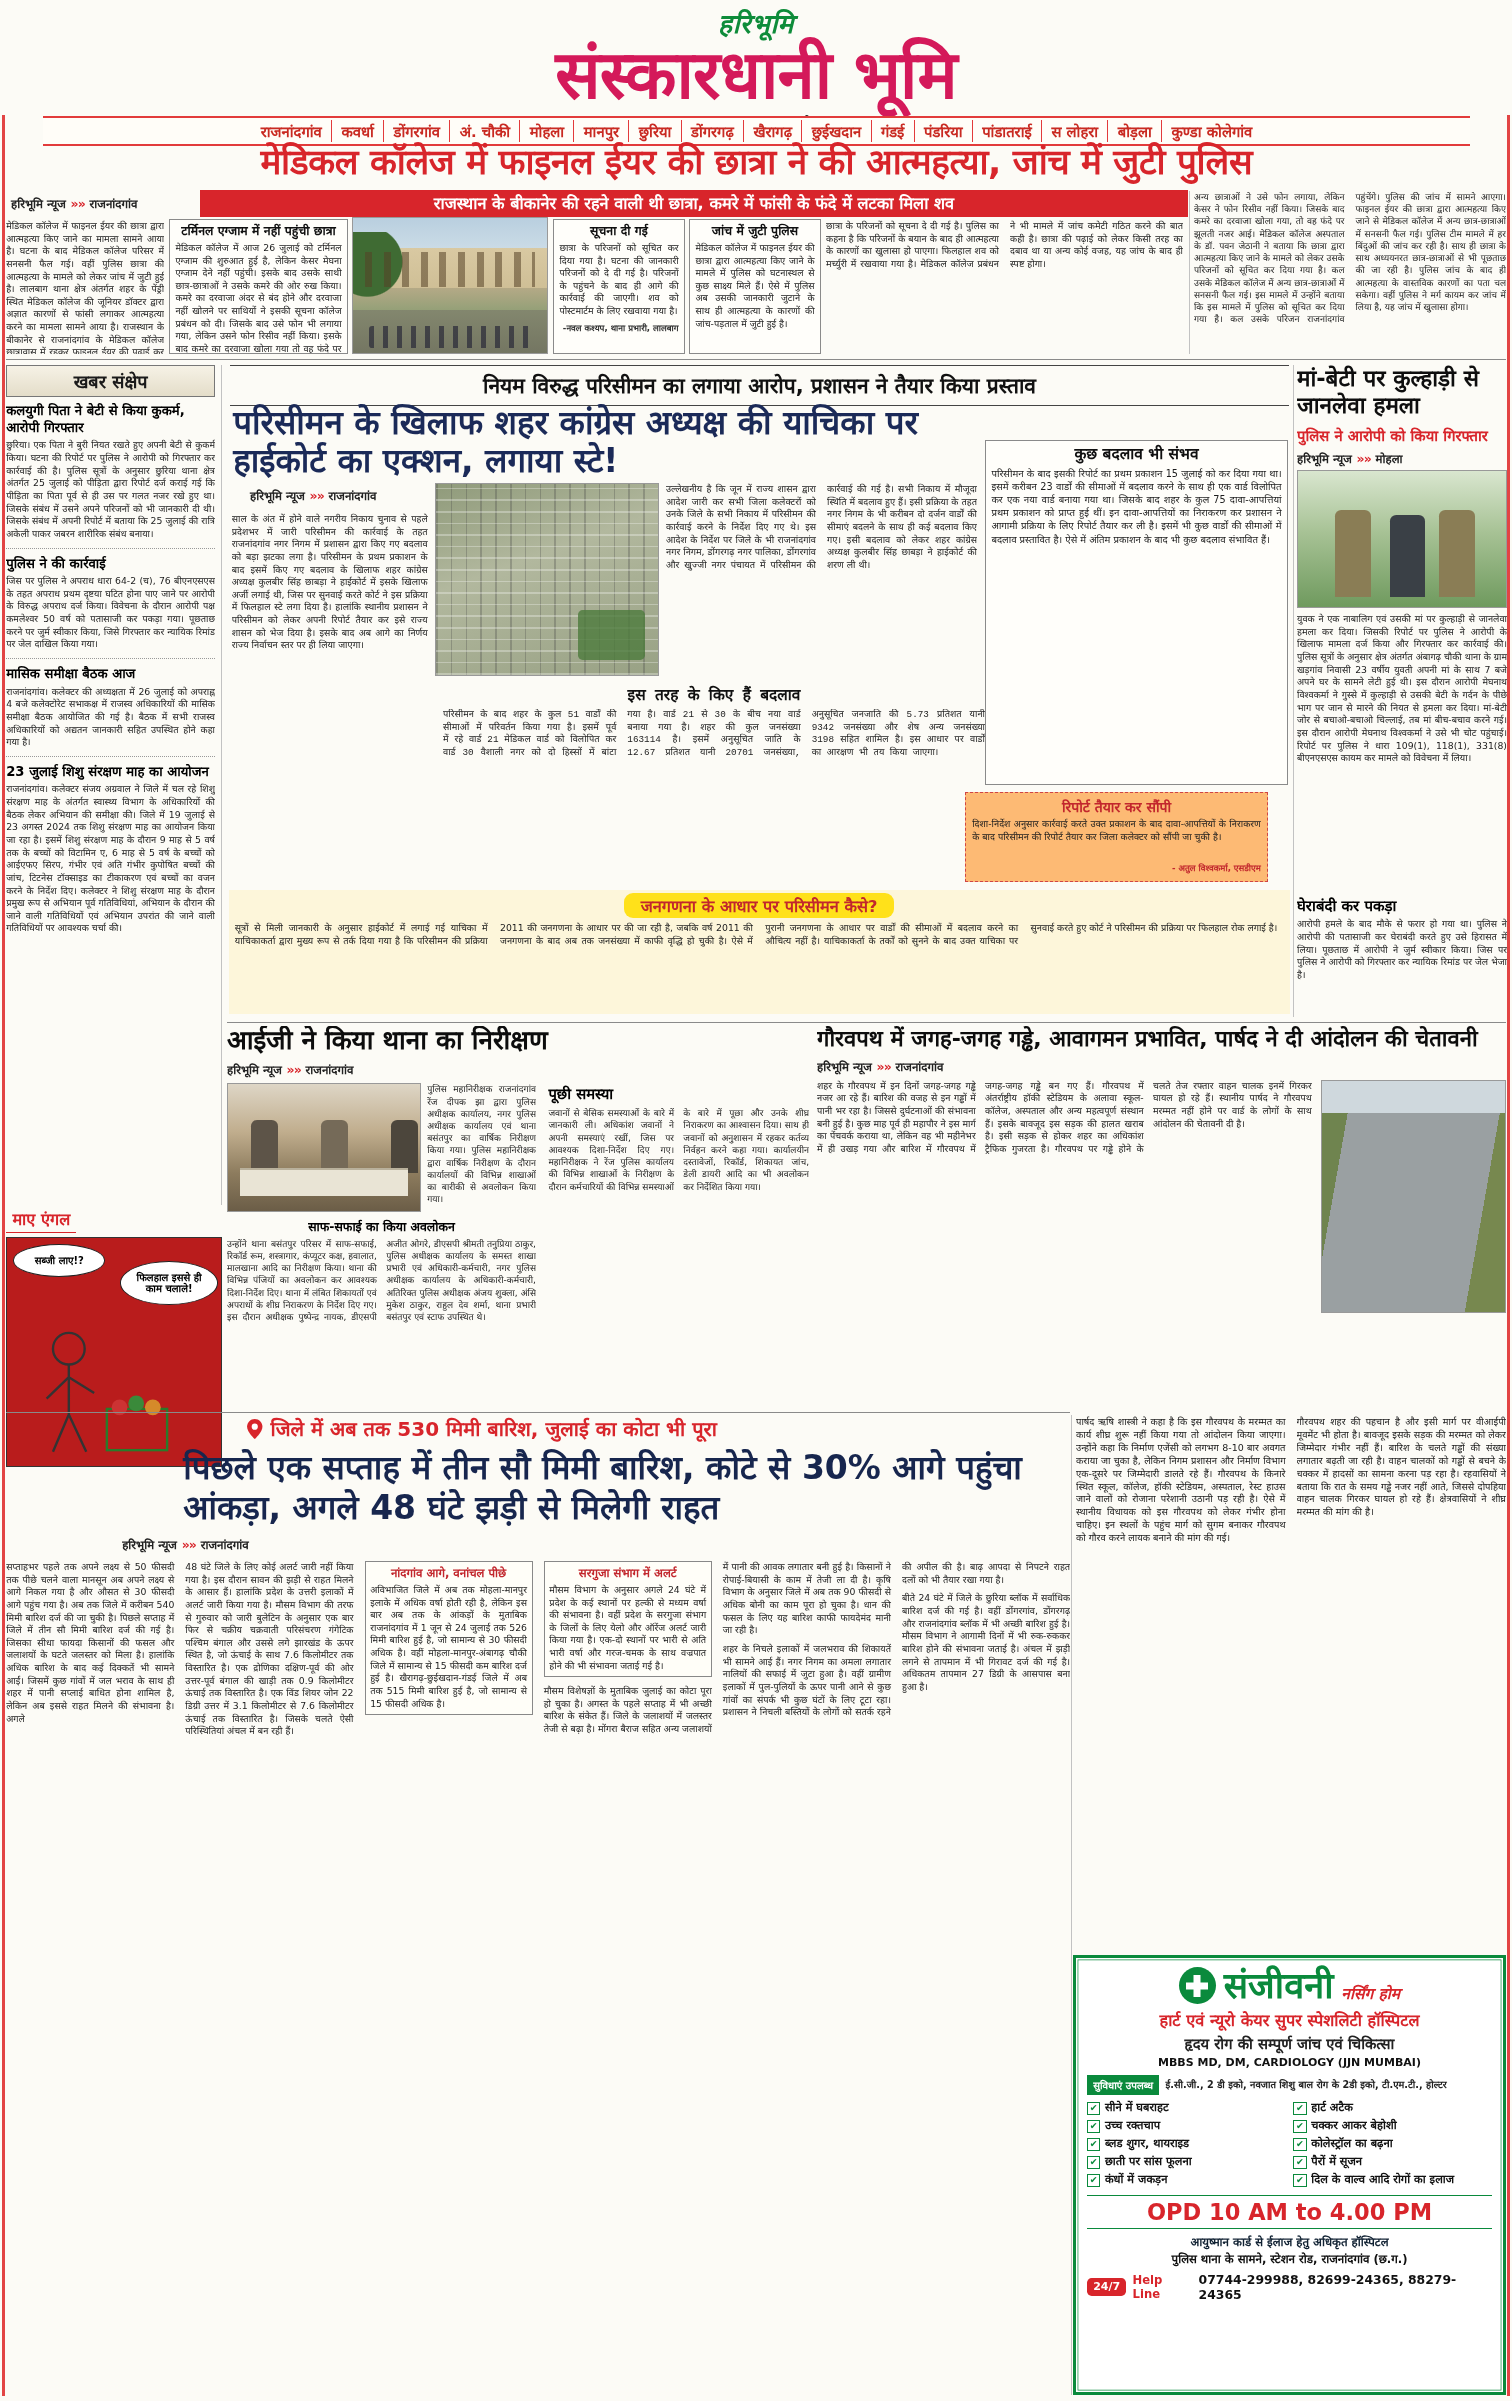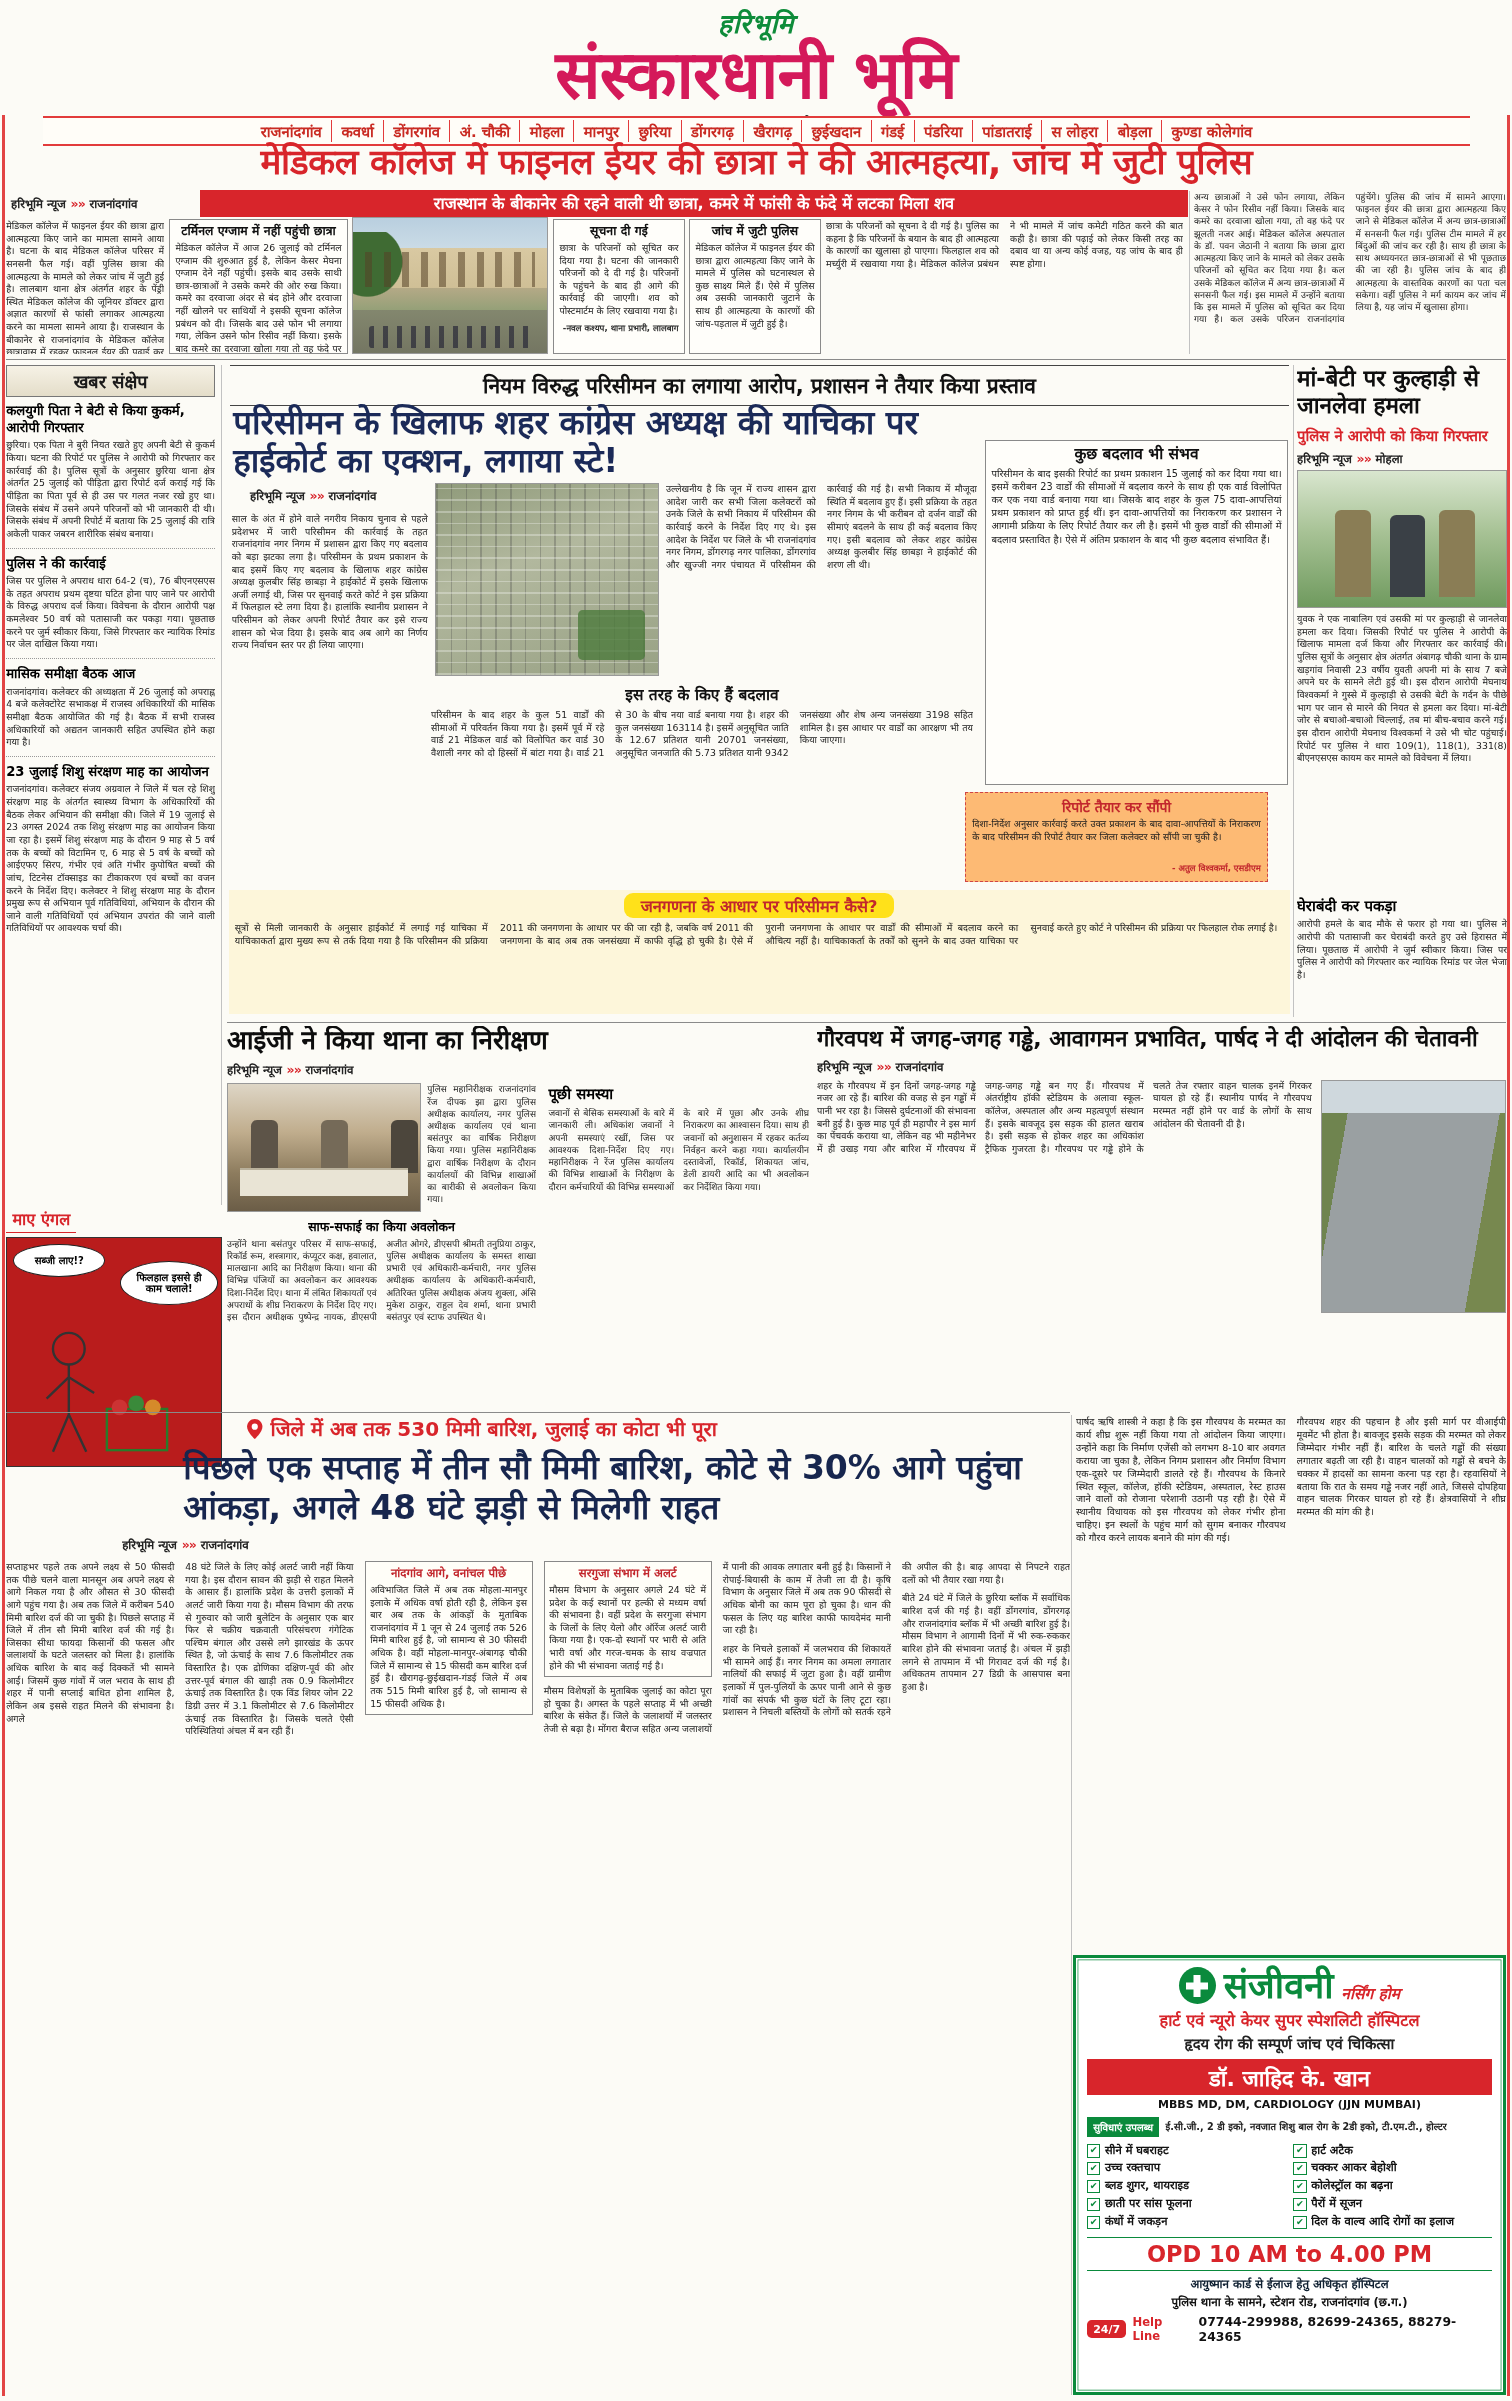--- a/index.html
+++ b/index.html
@@ -55,21 +55,21 @@
   #bubble2 { right:3.1px; top:23px; width:98px; }
 
   
   #delimit { position:absolute; left:227px; top:365px; width:1065px; height:654px; overflow:hidden; }
   .kicker { margin:0 3.1px; border-top:1.6px solid #444; border-bottom:0.8px solid #444; text-align:center; font-size:21px; font-weight:bold; padding:5.4px 0; color:#111; }
   #delimit-headline { position:absolute; left:6.2px; top:39px; width:745px; font-size:33px; font-weight:bold; color:#1b2a58; line-height:1.16; }
   #delimit-byline { position:absolute; left:23px; top:123px; }
   #delimit-colA { position:absolute; left:4.7px; top:148px; width:196px; height:370px; }
   #delimit-photo { position:absolute; left:208px; top:118px; width:224px; height:193px; }
   #delimit-colBC { position:absolute; left:439px; top:118px; width:311px; height:193px; columns:2; column-gap:11px; }
-  #delimit-changes { position:absolute; left:204px; top:318px; width:542px; height:199px; overflow:hidden; }
+  #delimit-changes { position:absolute; left:216px; top:318px; width:542px; height:199px; overflow:hidden;font-family:Liberation Mono, monospace; }
   #delimit-changes h4 { text-align:center; font-size:15.5px; color:#111; margin-bottom:3.9px; }
   #delimit-changes .body-txt { columns:3; column-gap:11px; height:169px; }
   #box-possible { position:absolute; left:758px; top:75px; width:303px; height:345px; }
   #box-possible h4 { font-size:15.5px; }
   #box-report { position:absolute; left:738px; top:427px; width:303px; height:90px; border:1.6px dashed #d04545; padding:3.9px 6.2px; background:#fdba74; overflow:hidden; }
   #box-report h4 { text-align:center; font-size:14px; color:#c2272d; margin-bottom:2.3px; }
   #census { position:absolute; left:1.6px; top:525px; width:1061px; height:124px; background:#fdf6da; padding:3.1px 6.2px; overflow:hidden; }
   .census-title { text-align:center; margin-bottom:3.9px; }
   .census-title span { display:inline-block; background:#ffe11a; color:#c2272d; font-size:16.3px; font-weight:bold; padding:1.6px 17px;border-radius:9px; }
   #census .body-txt { columns:4; column-gap:12.4px; height:87px; }
@@ -404,21 +404,20 @@
   </section>
 
   <aside id="ad">
     <div class="ad-head">
       <div class="ad-logo"></div>
       <div class="ad-name">संजीवनी</div>
       <div class="ad-type">नर्सिंग होम</div>
     </div>
     <div class="ad-tagline">हार्ट एवं न्यूरो केयर सुपर स्पेशलिटी हॉस्पिटल</div>
     <div class="ad-subtitle">हृदय रोग की सम्पूर्ण जांच एवं चिकित्सा</div>
-    <div class="ad-doctor">डॉ. जाहिद के. खान</div>
     <div class="ad-creds">MBBS MD, DM, CARDIOLOGY (JJN MUMBAI)</div>
     <div class="ad-facil">
       <span class="ad-facil-label">सुविधाएं उपलब्ध</span>
       <span class="ad-facil-txt">ई.सी.जी., 2 डी इको, नवजात शिशु बाल रोग के 2डी इको, टी.एम.टी., होल्टर</span>
     </div>
     <div class="ad-services">
       <div class="ad-service">
           <span class="check">✔</span>
           <span>सीने में घबराहट</span>
         </div>

